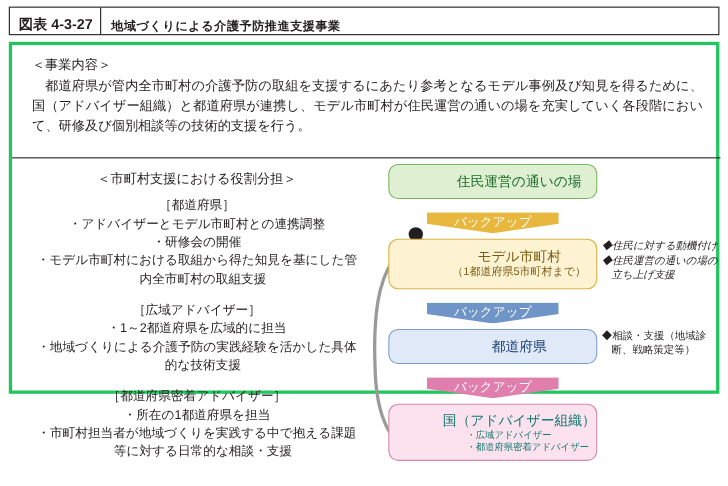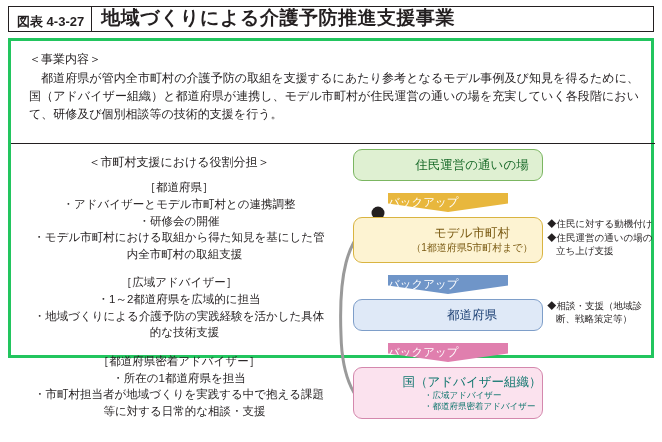--- a/index.html
+++ b/index.html
@@ -39,21 +39,21 @@
     padding: 0 7px 0 8px;
     letter-spacing: 0px;
     white-space: nowrap;
   }
   .title-sep {
     width: 1px;
     height: 24px;
     background: #231f20;
   }
   .title-text {
-    font-size: 19px;
+    font-size: 11px;
     font-weight: bold;
     padding-left: 9px;
     letter-spacing: 0.5px;
     white-space: nowrap;
   }
   
   .frame {
     position: absolute;
     left: 8px;
     top: 38px;
@@ -197,40 +197,40 @@
   }
   
   .chev {
     position: absolute;
     left: 55px;
     width: 120px;
     height: 19px;
     color: #ffffff;
     font-size: 11.5px;
     line-height: 19px;
-    text-align: left;
+    text-align: center;
     font-weight: normal;
     clip-path: polygon(0 0, 100% 0, 100% 55%, 50% 100%, 0 55%);
   }
   .chev-y { top: 44px; background: #e8b73d; }
   .chev-b { top: 126px; background: #6f95c8; }
   .chev-p { top: 194px; background: #e07fae; }
   
   .notes {
     position: absolute;
     width: 106px;
     font-size: 9.5px;
     line-height: 13px;
   }
   .notes div {
     padding-left: 9px;
     text-indent: -9px;
     margin-bottom: 1px;
   }
-  .notes-1 { left: 214px; top: 68px; }
+  .notes-1 { left: 214px; top: 68px; font-style: italic; }
   .notes-2 { left: 214px; top: 150px; }
   .notes-3 { left: 214px; top: 218px; }
   
   .person {
     position: absolute;
     left: 28px;
     top: 56px;
     width: 34px;
     height: 56px;
   }

